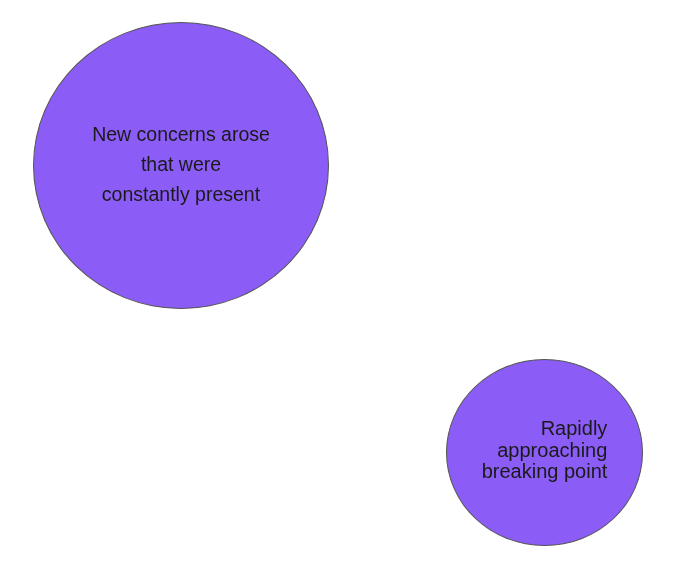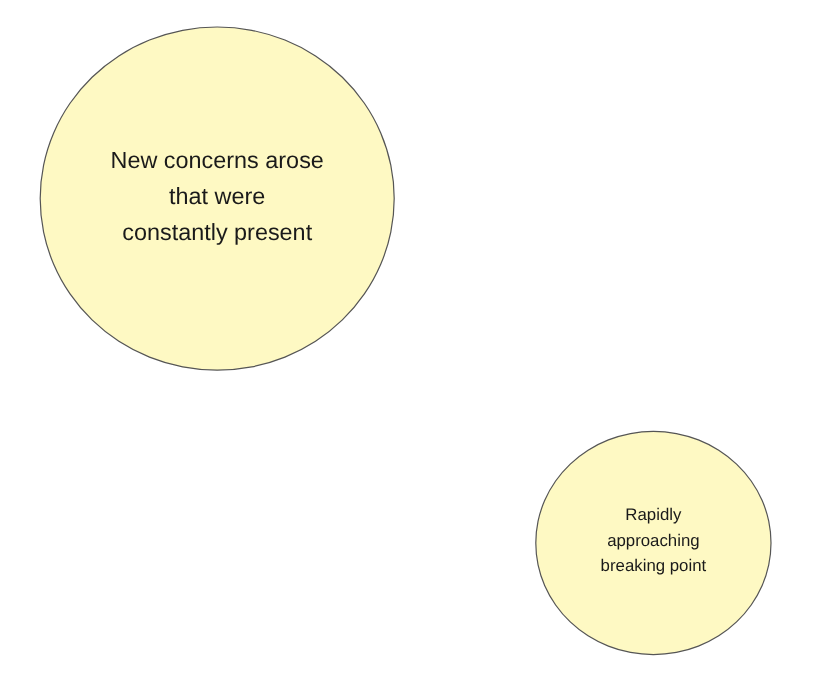--- a/index.html
+++ b/index.html
@@ -18,21 +18,21 @@
       position: absolute;
       left: 0; top: 0;
       width: 685px;
       height: 583px;
     }
     .circle {
       position: absolute;
       box-sizing: border-box;
       border: 1.2px solid #555555;
       border-radius: 50%;
-      background: #fef9c3;
+      background: #8b5cf6;
       display: flex;
       align-items: center;
       justify-content: center;
       text-align: center;
       color: #1a1a1a;
     }
     .circle-large {
       left: 33px; top: 22px;
       width: 296px; height: 287px;
     }
@@ -51,23 +51,24 @@
       font-size: 19.5px;
       line-height: 30px;
       margin-top: -4px;
     }
     .label-medium {
       font-size: 14px;
       line-height: 21.5px;
       margin-top: -2px;
     }
     .label-small {
-      font-size: 14px;
+      font-size: 20px;
       line-height: 21.5px;
       margin-top: -4px;
+      text-align: right;
     }
   </style>
 </head>
 <body>
 
 <div class="diagram">
   <div class="circle circle-large">
     <div class="label label-large">New concerns arose
 that were
 constantly present</div>

